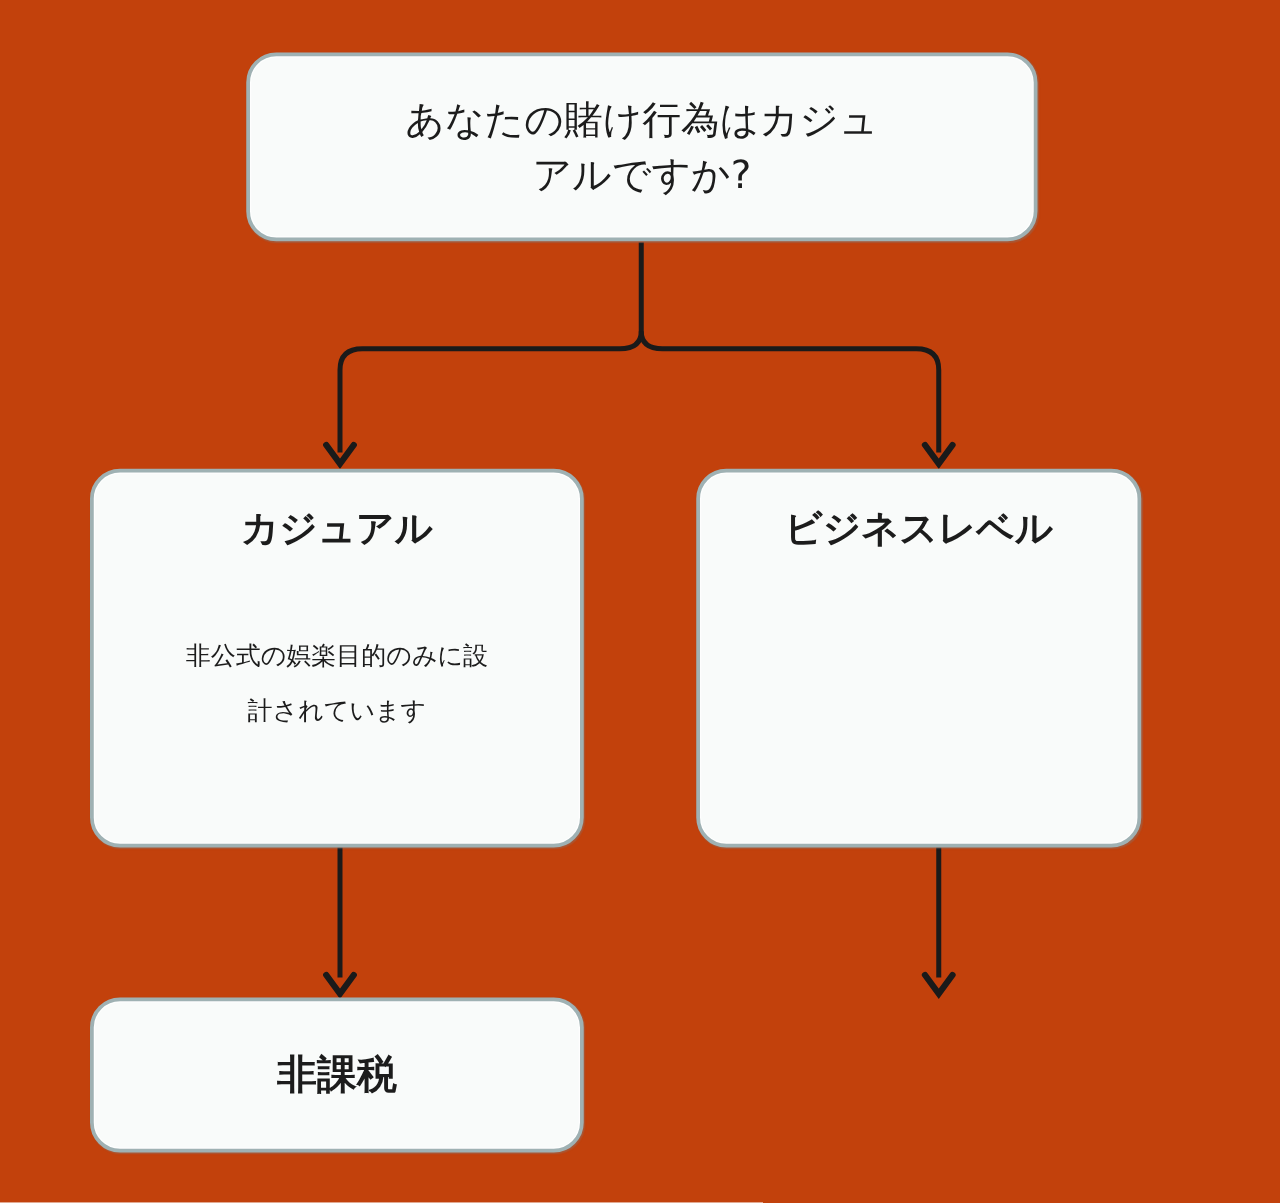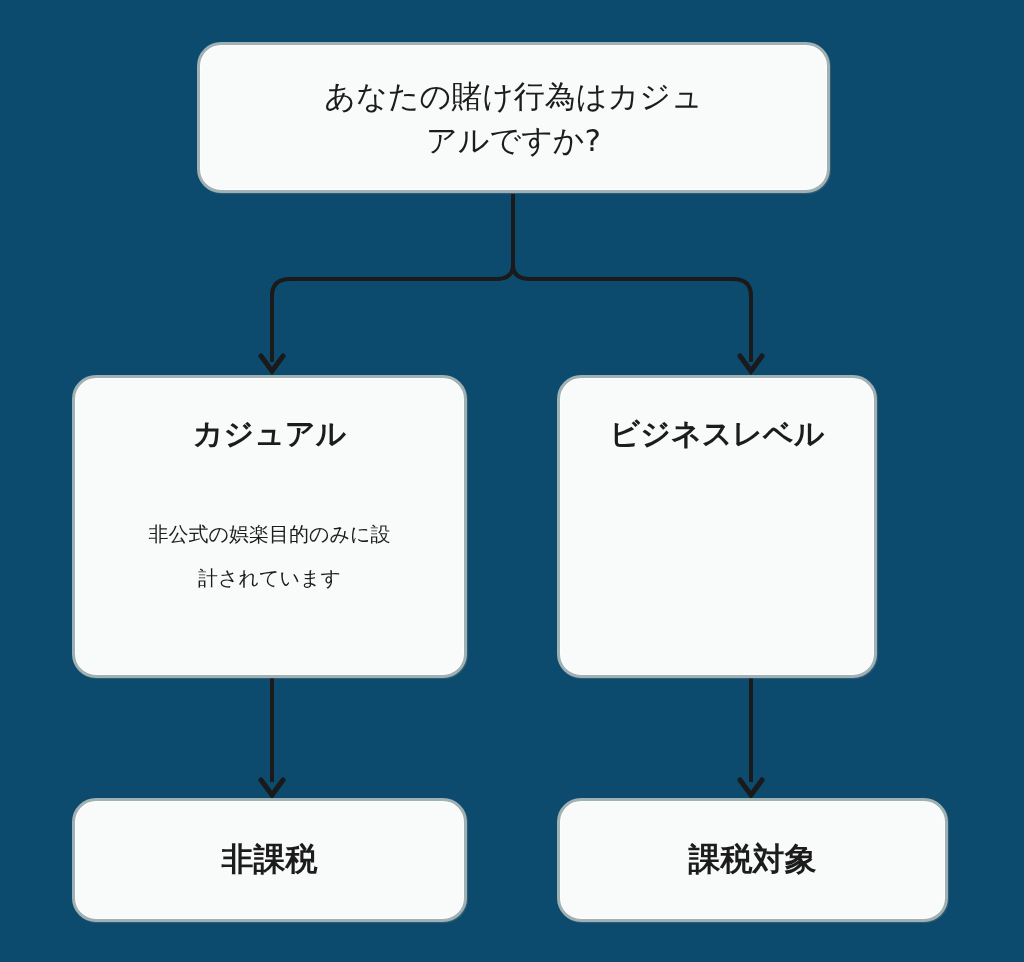--- a/index.html
+++ b/index.html
@@ -5,21 +5,21 @@
   html, body {
     margin: 0;
     padding: 0;
     background: #fcfcfa;
     font-family: "DejaVu Sans", "Liberation Sans", sans-serif;
   }
   .canvas {
     position: relative;
     width: 1024px;
     height: 962px;
-    background: #0c4a6e;
+    background: #c2410c;
     overflow: hidden;
   }
   .node {
     position: absolute;
     box-sizing: border-box;
     background: #f9fbfa;
     border: 3px solid #9fb1b3;
     border-radius: 24px;
     box-shadow: 1px 1px 1px rgba(120,130,132,0.35), inset 0 0 0 1px rgba(255,255,255,0.8);
     color: #1c1c1c;
@@ -34,25 +34,25 @@
     justify-content: center;
     font-size: 31px;
     line-height: 44px;
   }
   .node-question .q-text {
     max-width: 396px;
     word-break: break-all;
   }
   .node-branch {
     width: 395px; height: 303px;
-    padding-top: 38px;
+    padding-top: 28px;
     font-size: 30px;
   }
   .node-casual   { left: 72px;  top: 375px; }
-  .node-business { left: 557px; top: 375px; width: 320px; }
+  .node-business { left: 557px; top: 375px; width: 356px; }
   .branch-title {
     font-weight: 700;
     font-size: 30px;
     line-height: 36px;
   }
   .branch-desc {
     margin-top: 60px;
     max-width: 252px;
     font-size: 20px;
     line-height: 44px;
@@ -109,17 +109,14 @@
   </div>
 
   <div class="node node-branch node-business">
     <div class="branch-title">ビジネスレベル</div>
   </div>
 
   <div class="node node-outcome node-exempt">
     <div>非課税</div>
   </div>
 
-  <div class="node node-outcome node-taxable">
-    <div>課税対象</div>
-  </div>
 
 </div>
 
 </body></html>

